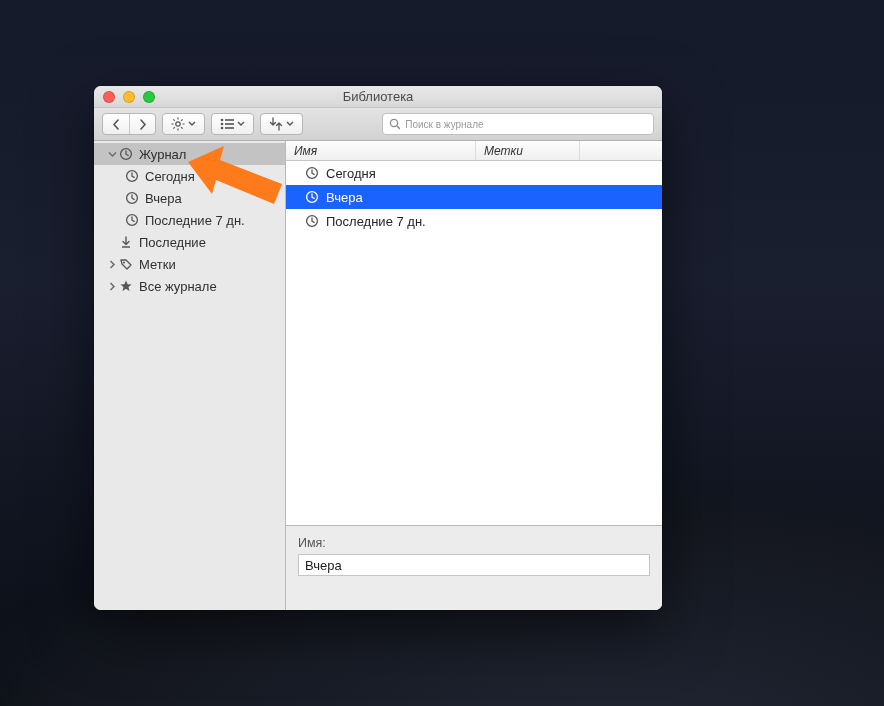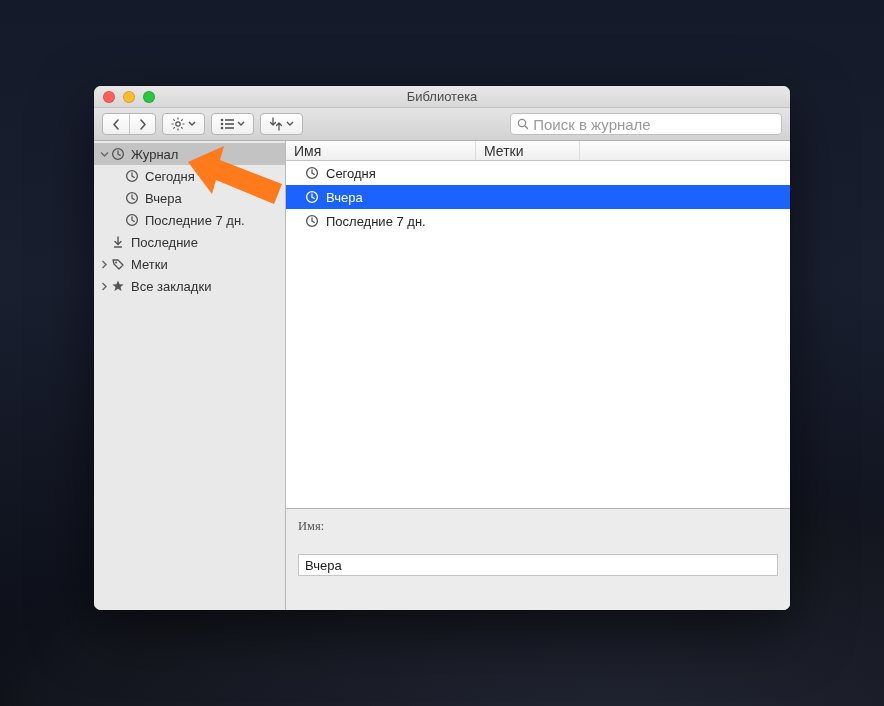--- a/index.html
+++ b/index.html
@@ -16,21 +16,21 @@
     position: absolute;
     bottom: 0; left: 0; right: 0; height: 480px;
     background:
       radial-gradient(ellipse 900px 400px at 70% 110%, #222634 0%, #14171f 60%, transparent 70%),
       radial-gradient(ellipse 500px 300px at 25% 115%, #1c2028 0%, transparent 70%);
     pointer-events: none;
   }
   .window {
     position: absolute;
     left: 94px; top: 86px;
-    width: 696px; height: 524px;
+    width: 568px; height: 524px;
     background: #ececec;
     border-radius: 7px;
     box-shadow: 0 20px 60px rgba(0,0,0,0.55), 0 0 0 1px rgba(0,0,0,0.18);
     display: flex; flex-direction: column;
     overflow: hidden;
   }
   .titlebar {
     height: 22px;
     background: linear-gradient(#e8e8e8,#d8d8d8);
     border-bottom: 1px solid #c4c4c4;
@@ -58,68 +58,68 @@
   .seg { padding:0; }
   .seg button { border:0;background:transparent;height:100%;width:26px;display:flex;align-items:center;justify-content:center; }
   .seg button + button { border-left:1px solid #c8c8c8; }
   .tb-btn { padding: 0 8px; gap:3px; }
   .spacer { flex:1; }
   .search {
     width: 272px; height: 22px;
     background: #fff; border:1px solid #bfbfbf; border-radius:4px;
     display:flex; align-items:center; padding:0 6px; gap:5px;
   }
-  .search input { border:0; outline:0; background:transparent; font-size:15px; width:100%; color:#333; }
+  .search input { border:0; outline:0; background:transparent; font-size:10px; width:100%; color:#333; }
   .search input::placeholder{ color:#9a9a9a; }
 
   .body { flex:1; display:flex; min-height:0; }
   .sidebar {
     width: 192px;
     background: #e9e9e9;
     border-right:1px solid #b9b9b9;
     padding-top:2px;
     user-select:none;
   }
   .tree-row {
     height: 22px; display:flex; align-items:center;
     padding-left: 4px;
   }
   .tree-row.selected { background:#c3c3c3; }
   .disclose { width:12px; display:flex; justify-content:center; }
   .tree-row .ic { width:16px; height:16px; margin-right:5px; display:flex; align-items:center; justify-content:center; }
   .tree-label { color:#303030; }
   .indent-1 { padding-left: 30px; }
-  .indent-0 { padding-left: 4px; }
+  .indent-0 { padding-left: 12px; }
 
   .main { flex:1; display:flex; flex-direction:column; background:#ececec; min-width:0; }
   .table-head {
     height:20px; background:linear-gradient(#fdfdfd,#efefef);
     border-bottom:1px solid #c5c5c5;
     display:flex;
   }
-  .th { border-right:1px solid #dcdcdc; padding:0 8px; display:flex; align-items:center; font-size:14px; color:#333; }
+  .th { border-right:1px solid #dcdcdc; padding:0 8px; display:flex; align-items:center; font-size:12px; color:#333;font-style:italic; }
   .col-name{ flex: 0 0 190px; }
   .col-tags{ flex: 0 0 104px; }
   .col-addr{ flex: 1; border-right:0; }
   .table-body { flex:1; overflow:auto; background:#fff; }
   .row { height:24px; display:flex; align-items:center; }
   .row .cell { display:flex; align-items:center; }
   .row .cell.col-name{ padding-left:18px; gap:6px; }
   .row.selected { background:#1a63ff; color:#fff; }
   .row:not(.selected) .cell{ color:#262626; }
   .row .ic{ width:16px;height:16px; display:flex;align-items:center;justify-content:center;}
   .row.selected svg path, .row.selected svg circle { stroke:#fff; }
 
   .detail {
     border-top:1px solid #b9b9b9;
     background:#ececec;
     padding: 10px 12px 34px 12px;
     flex:0 0 auto;
   }
-  .detail-label{ font-size:12.5px; color:#555; margin-bottom:20px;font-family:Liberation Serif, serif; }
+  .detail-label{ font-size:12.5px; color:#555; margin-bottom:4px; }
   .detail-input {
     width:100%; height:22px; background:#fff; border:1px solid #c5c5c5;
     border-radius:0px; padding: 0 6px; font-size:13px; color:#222;
   }
 
   
   .arrow {
     position:absolute;
     left: 176px; top: 146px;
     pointer-events:none;
@@ -277,21 +277,21 @@
           <span class="disclose">
             <svg width="9" height="9">
               <path d="M2.5 1 L6 4.5 L2.5 8" stroke="#6b6b6b" stroke-width="1.5" fill="none"></path>
             </svg>
           </span>
           <span class="ic">
             <svg width="14" height="14">
               <path d="M7 1.5 L8.6 5.2 L12.6 5.5 L9.5 8 L10.5 12 L7 9.8 L3.5 12 L4.5 8 L1.4 5.5 L5.4 5.2 Z" fill="#555"></path>
             </svg>
           </span>
-          <span class="tree-label">Все закладки</span>
+          <span class="tree-label">Все журнале</span>
         </div>
       </div>
 
     <div class="main">
       <div class="table-head">
         <div class="th col-name">Имя</div>
         <div class="th col-tags">Метки</div>
       </div>
       <div class="table-body" id="table-body">
           <div class="row">

